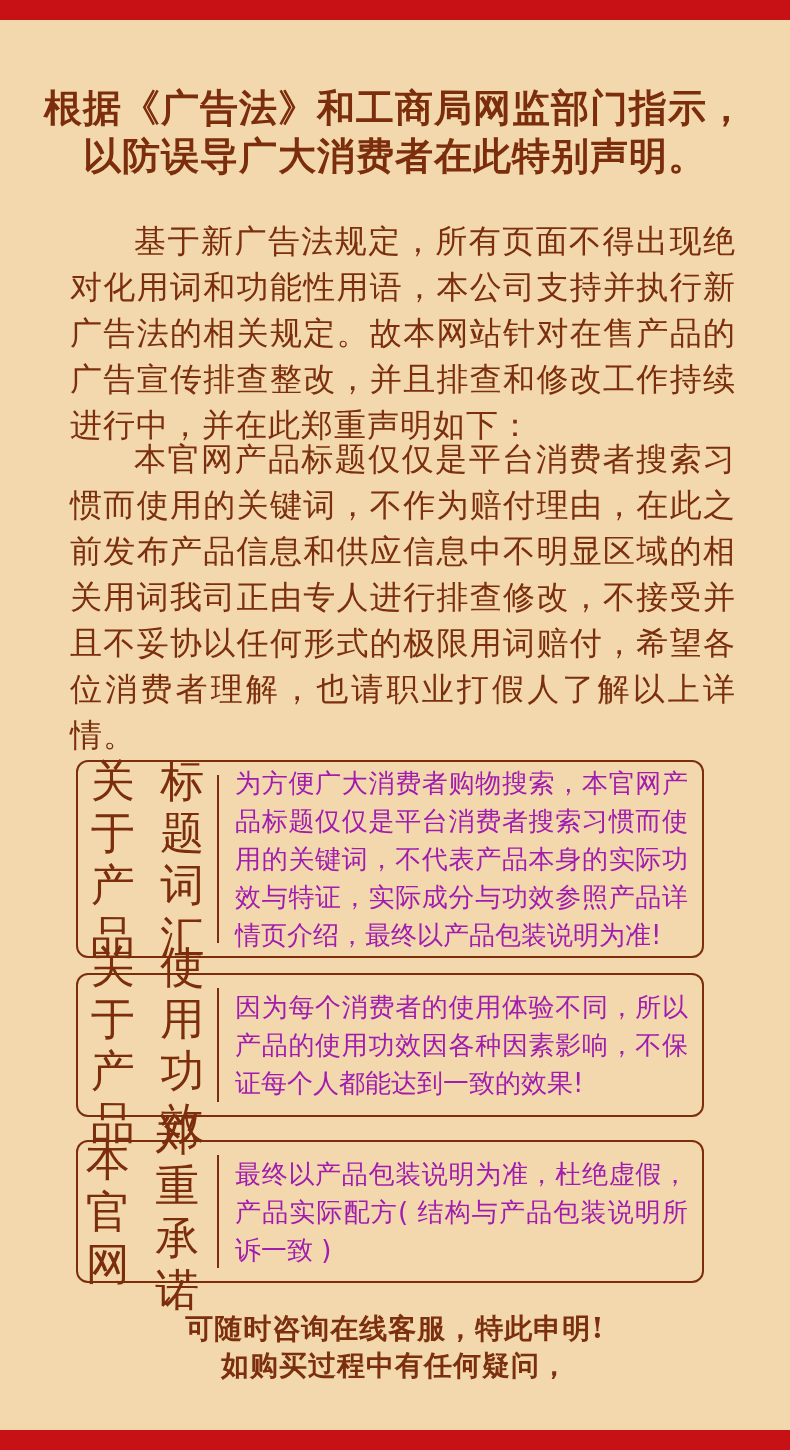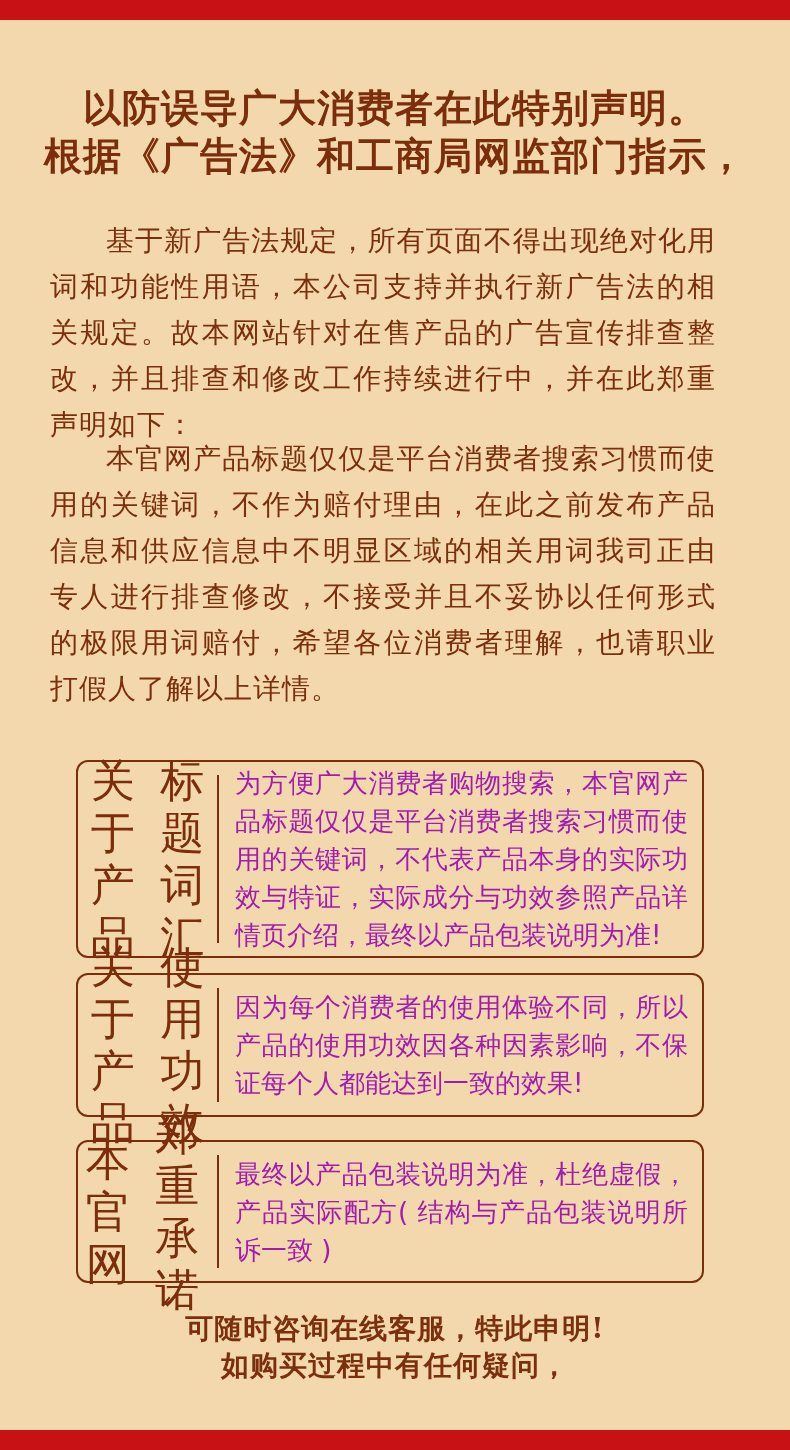--- a/index.html
+++ b/index.html
@@ -31,23 +31,23 @@
     text-align: center;
     font-size: 38px;
     font-weight: bold;
     line-height: 48px;
     letter-spacing: 1px;
     color: #7b2d0c;
   }
   .title span { display: block; }
   .para {
     position: absolute;
-    left: 50px;
+    left: 70px;
     width: 666px;
-    font-size: 28px;
+    font-size: 32px;
     line-height: 46px;
     text-align: justify;
     text-indent: 2em;
     letter-spacing: 1px;
   }
   .para-1 { top: 218px; }
   .para-2 { top: 436px; }
   .notice-box {
     position: absolute;
     left: 76px;
@@ -104,22 +104,22 @@
   .footer-note span { display: block; }
 </style>
 </head>
 <body>
 
 <div class="page">
 
   <div class="bar bar-top"></div>
 
   <h1 class="title">
+    <span>根据《广告法》和工商局网监部门指示，</span>
     <span>以防误导广大消费者在此特别声明。</span>
-    <span>根据《广告法》和工商局网监部门指示，</span>
   </h1>
 
   <p class="para para-1">基于新广告法规定，所有页面不得出现绝对化用词和功能性用语，本公司支持并执行新广告法的相关规定。故本网站针对在售产品的广告宣传排查整改，并且排查和修改工作持续进行中，并在此郑重声明如下：</p>
 
   <p class="para para-2">本官网产品标题仅仅是平台消费者搜索习惯而使用的关键词，不作为赔付理由，在此之前发布产品信息和供应信息中不明显区域的相关用词我司正由专人进行排查修改，不接受并且不妥协以任何形式的极限用词赔付，希望各位消费者理解，也请职业打假人了解以上详情。</p>
 
   <div class="notice-box box-1">
     <div class="notice-label">
       <span>关于产品</span>
       <span>标题词汇</span>

